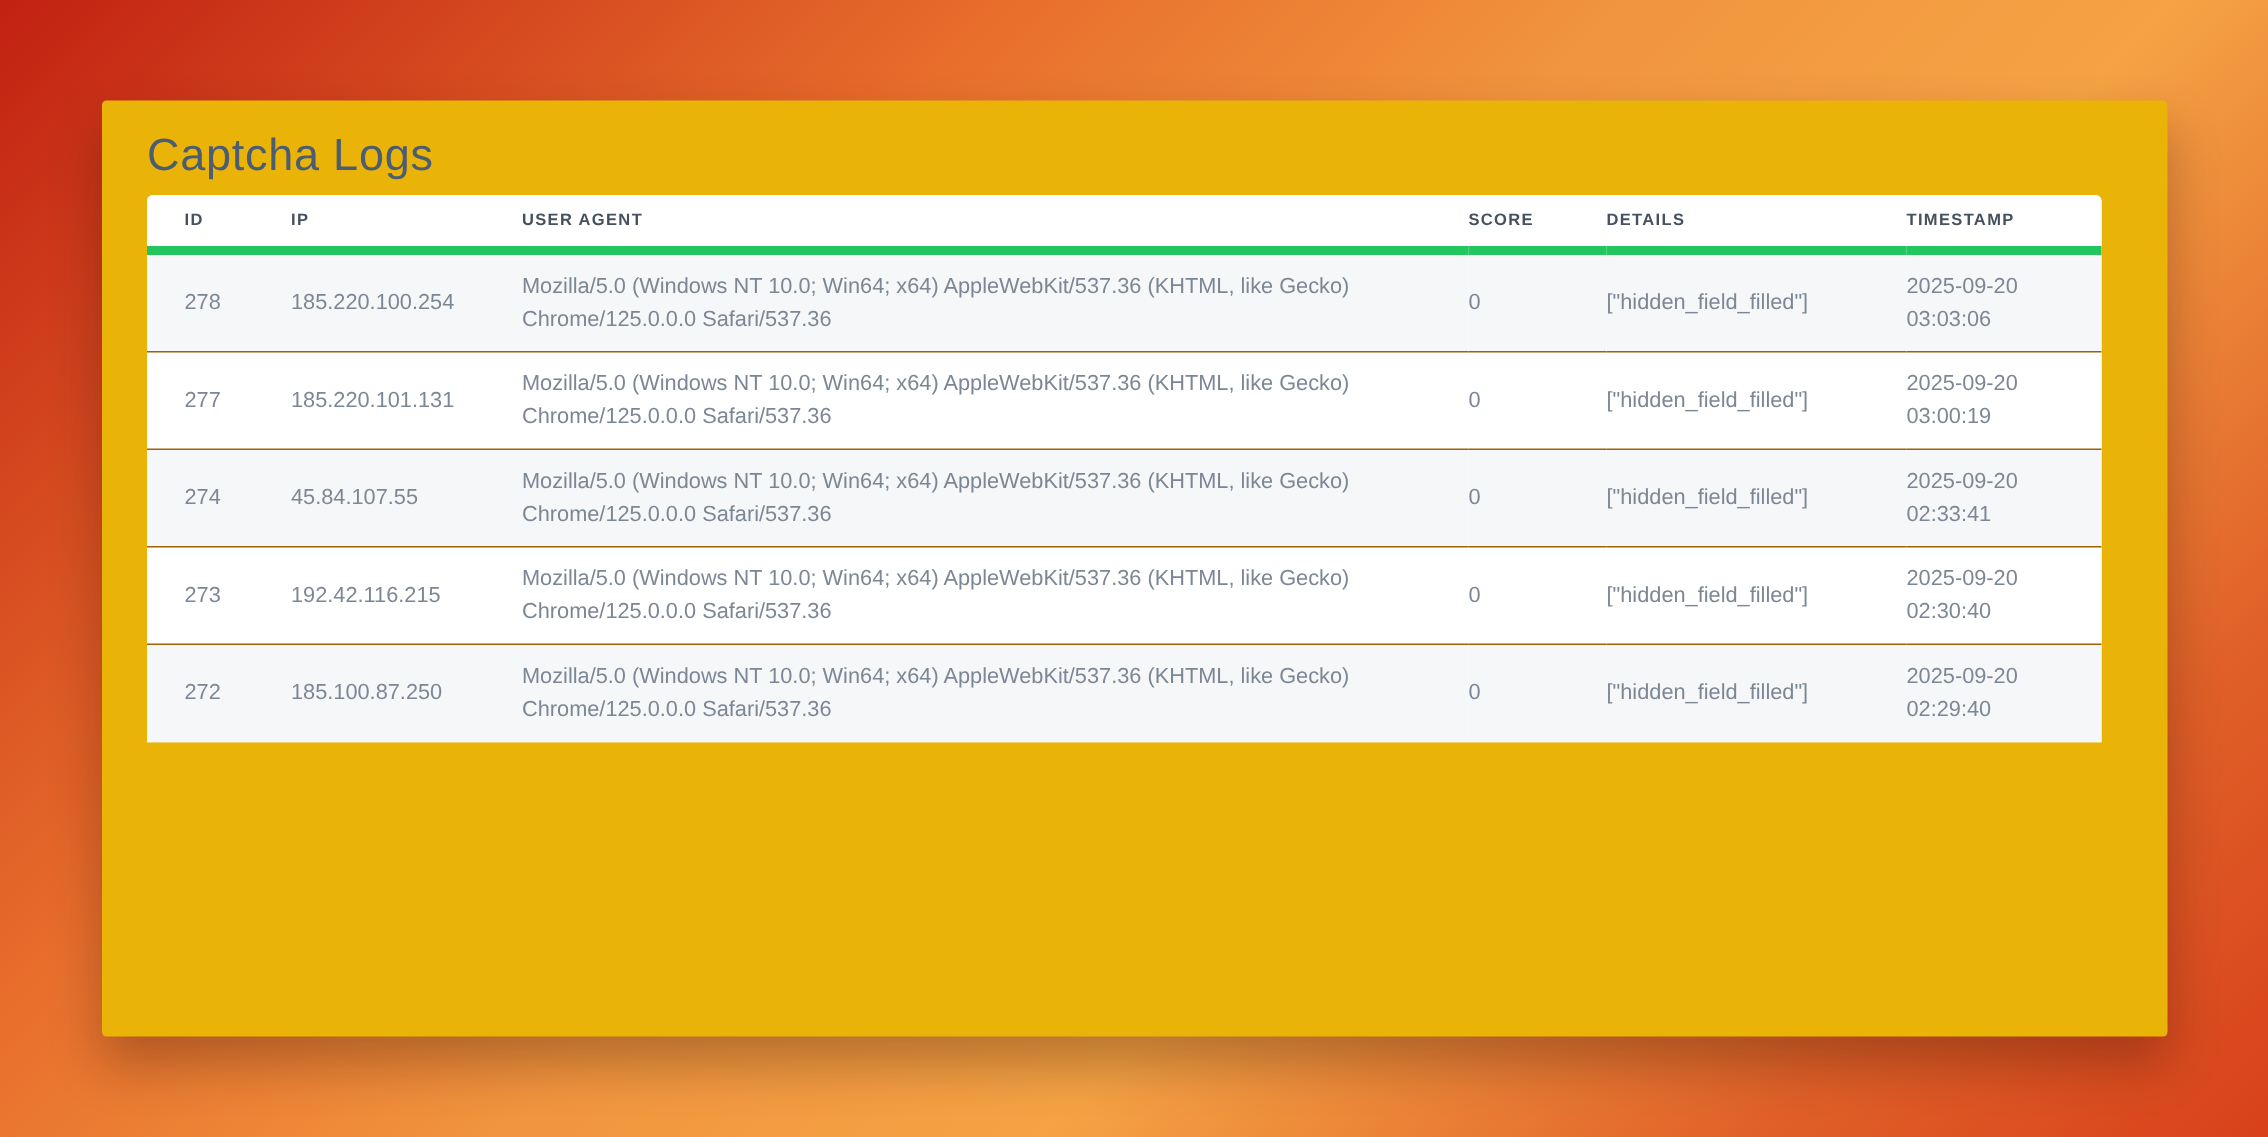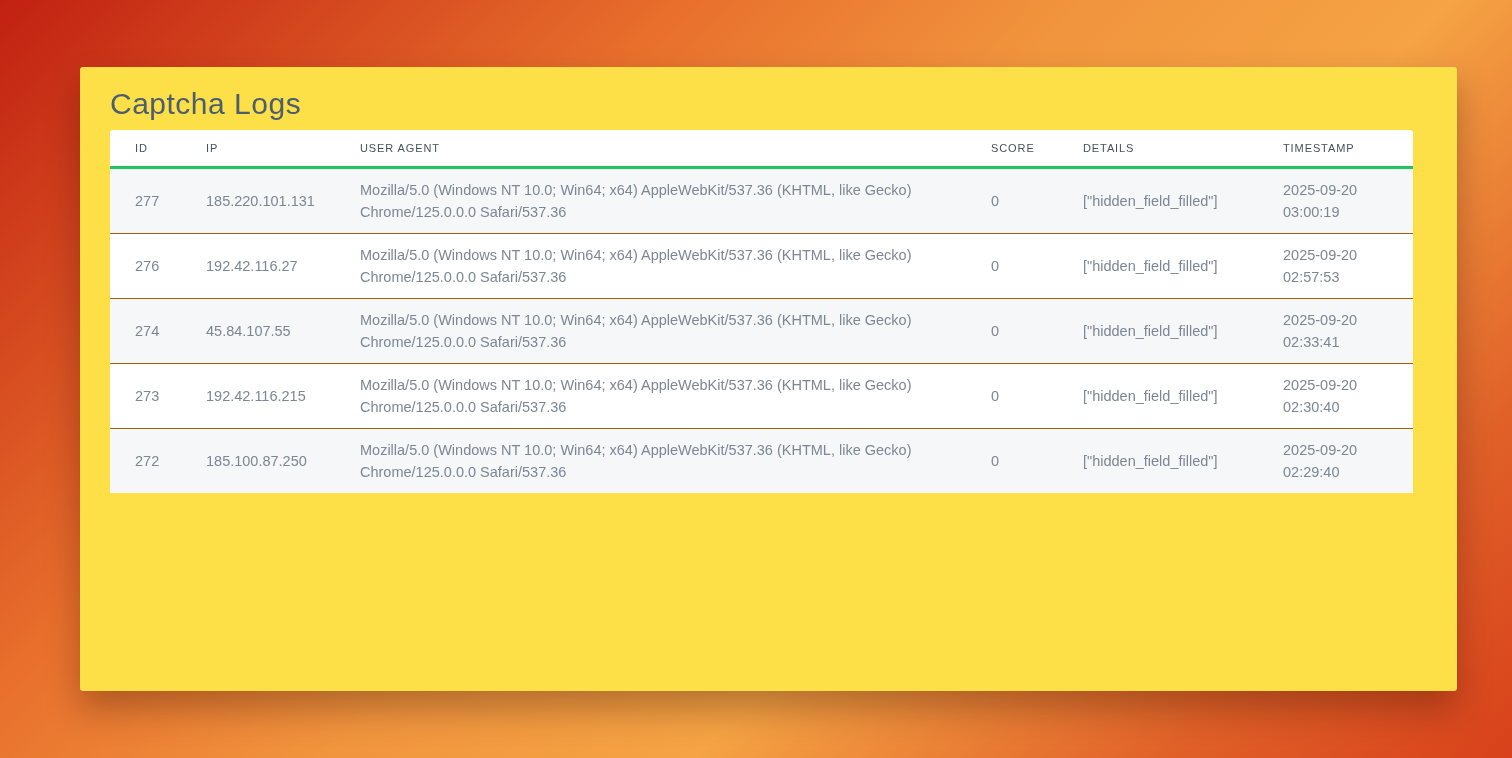--- a/index.html
+++ b/index.html
@@ -3,23 +3,23 @@
 <meta charset="utf-8">
 <style>
   * { margin: 0; padding: 0; box-sizing: border-box; }
   html, body { width: 1512px; height: 758px; overflow: hidden; }
   body {
     font-family: "Liberation Sans", sans-serif;
     background: linear-gradient(135deg, #c12112 0%, #e86f2c 30%, #f1953e 48%, #f5a344 64%, #e06028 85%, #d8411b 100%);
   }
   .card {
     position: absolute;
-    left: 80px; top: 67px;
+    left: 68px; top: 67px;
     width: 1377px; height: 624px;
-    background: #fde047;
+    background: #eab308;
     border-radius: 3px;
     box-shadow: 0 18px 35px rgba(40, 10, 0, 0.30);
     padding: 16px 44px 0 30px;
     overflow: hidden;
   }
   .title {
     font-size: 30px;
     font-weight: 500;
     letter-spacing: 0.5px;
     color: #4b5d70;
@@ -39,28 +39,28 @@
   }
   col.c-id       { width: 96px; }
   col.c-ip       { width: 154px; }
   col.c-ua       { width: 631px; }
   col.c-score    { width: 92px; }
   col.c-details  { width: 200px; }
   col.c-ts       { width: 148px; }
   thead th {
     text-align: left;
     font-size: 11px;
-    font-weight: 400;
+    font-weight: 700;
     letter-spacing: 0.9px;
     color: #46515f;
     height: 37px;
     padding: 0 24px 0 0;
     vertical-align: middle;
     background: #ffffff;
-    border-bottom: 3px solid #22c55e;
+    border-bottom: 6px solid #22c55e;
     white-space: nowrap;
   }
   thead th:first-child { padding-left: 25px; }
   tbody td {
     font-size: 14.5px;
     color: #7c8795;
     line-height: 22px;
     padding: 10px 24px 10px 0;
     vertical-align: middle;
     word-wrap: break-word;
@@ -90,38 +90,38 @@
         <tr>
           <th>ID</th>
           <th>IP</th>
           <th>USER AGENT</th>
           <th>SCORE</th>
           <th>DETAILS</th>
           <th>TIMESTAMP</th>
         </tr>
       </thead>
       <tbody id="rows">
+  <tr class="log-row">
+    <td>278</td>
+    <td>185.220.100.254</td>
+    <td>Mozilla/5.0 (Windows NT 10.0; Win64; x64) AppleWebKit/537.36 (KHTML, like Gecko) Chrome/125.0.0.0 Safari/537.36</td>
+    <td>0</td>
+    <td>["hidden_field_filled"]</td>
+    <td>2025-09-20 03:03:06</td>
+  </tr>
 
   <tr class="log-row">
     <td>277</td>
     <td>185.220.101.131</td>
     <td>Mozilla/5.0 (Windows NT 10.0; Win64; x64) AppleWebKit/537.36 (KHTML, like Gecko) Chrome/125.0.0.0 Safari/537.36</td>
     <td>0</td>
     <td>["hidden_field_filled"]</td>
     <td>2025-09-20 03:00:19</td>
   </tr>
 
-  <tr class="log-row">
-    <td>276</td>
-    <td>192.42.116.27</td>
-    <td>Mozilla/5.0 (Windows NT 10.0; Win64; x64) AppleWebKit/537.36 (KHTML, like Gecko) Chrome/125.0.0.0 Safari/537.36</td>
-    <td>0</td>
-    <td>["hidden_field_filled"]</td>
-    <td>2025-09-20 02:57:53</td>
-  </tr>
 
 
   <tr class="log-row">
     <td>274</td>
     <td>45.84.107.55</td>
     <td>Mozilla/5.0 (Windows NT 10.0; Win64; x64) AppleWebKit/537.36 (KHTML, like Gecko) Chrome/125.0.0.0 Safari/537.36</td>
     <td>0</td>
     <td>["hidden_field_filled"]</td>
     <td>2025-09-20 02:33:41</td>
   </tr>

